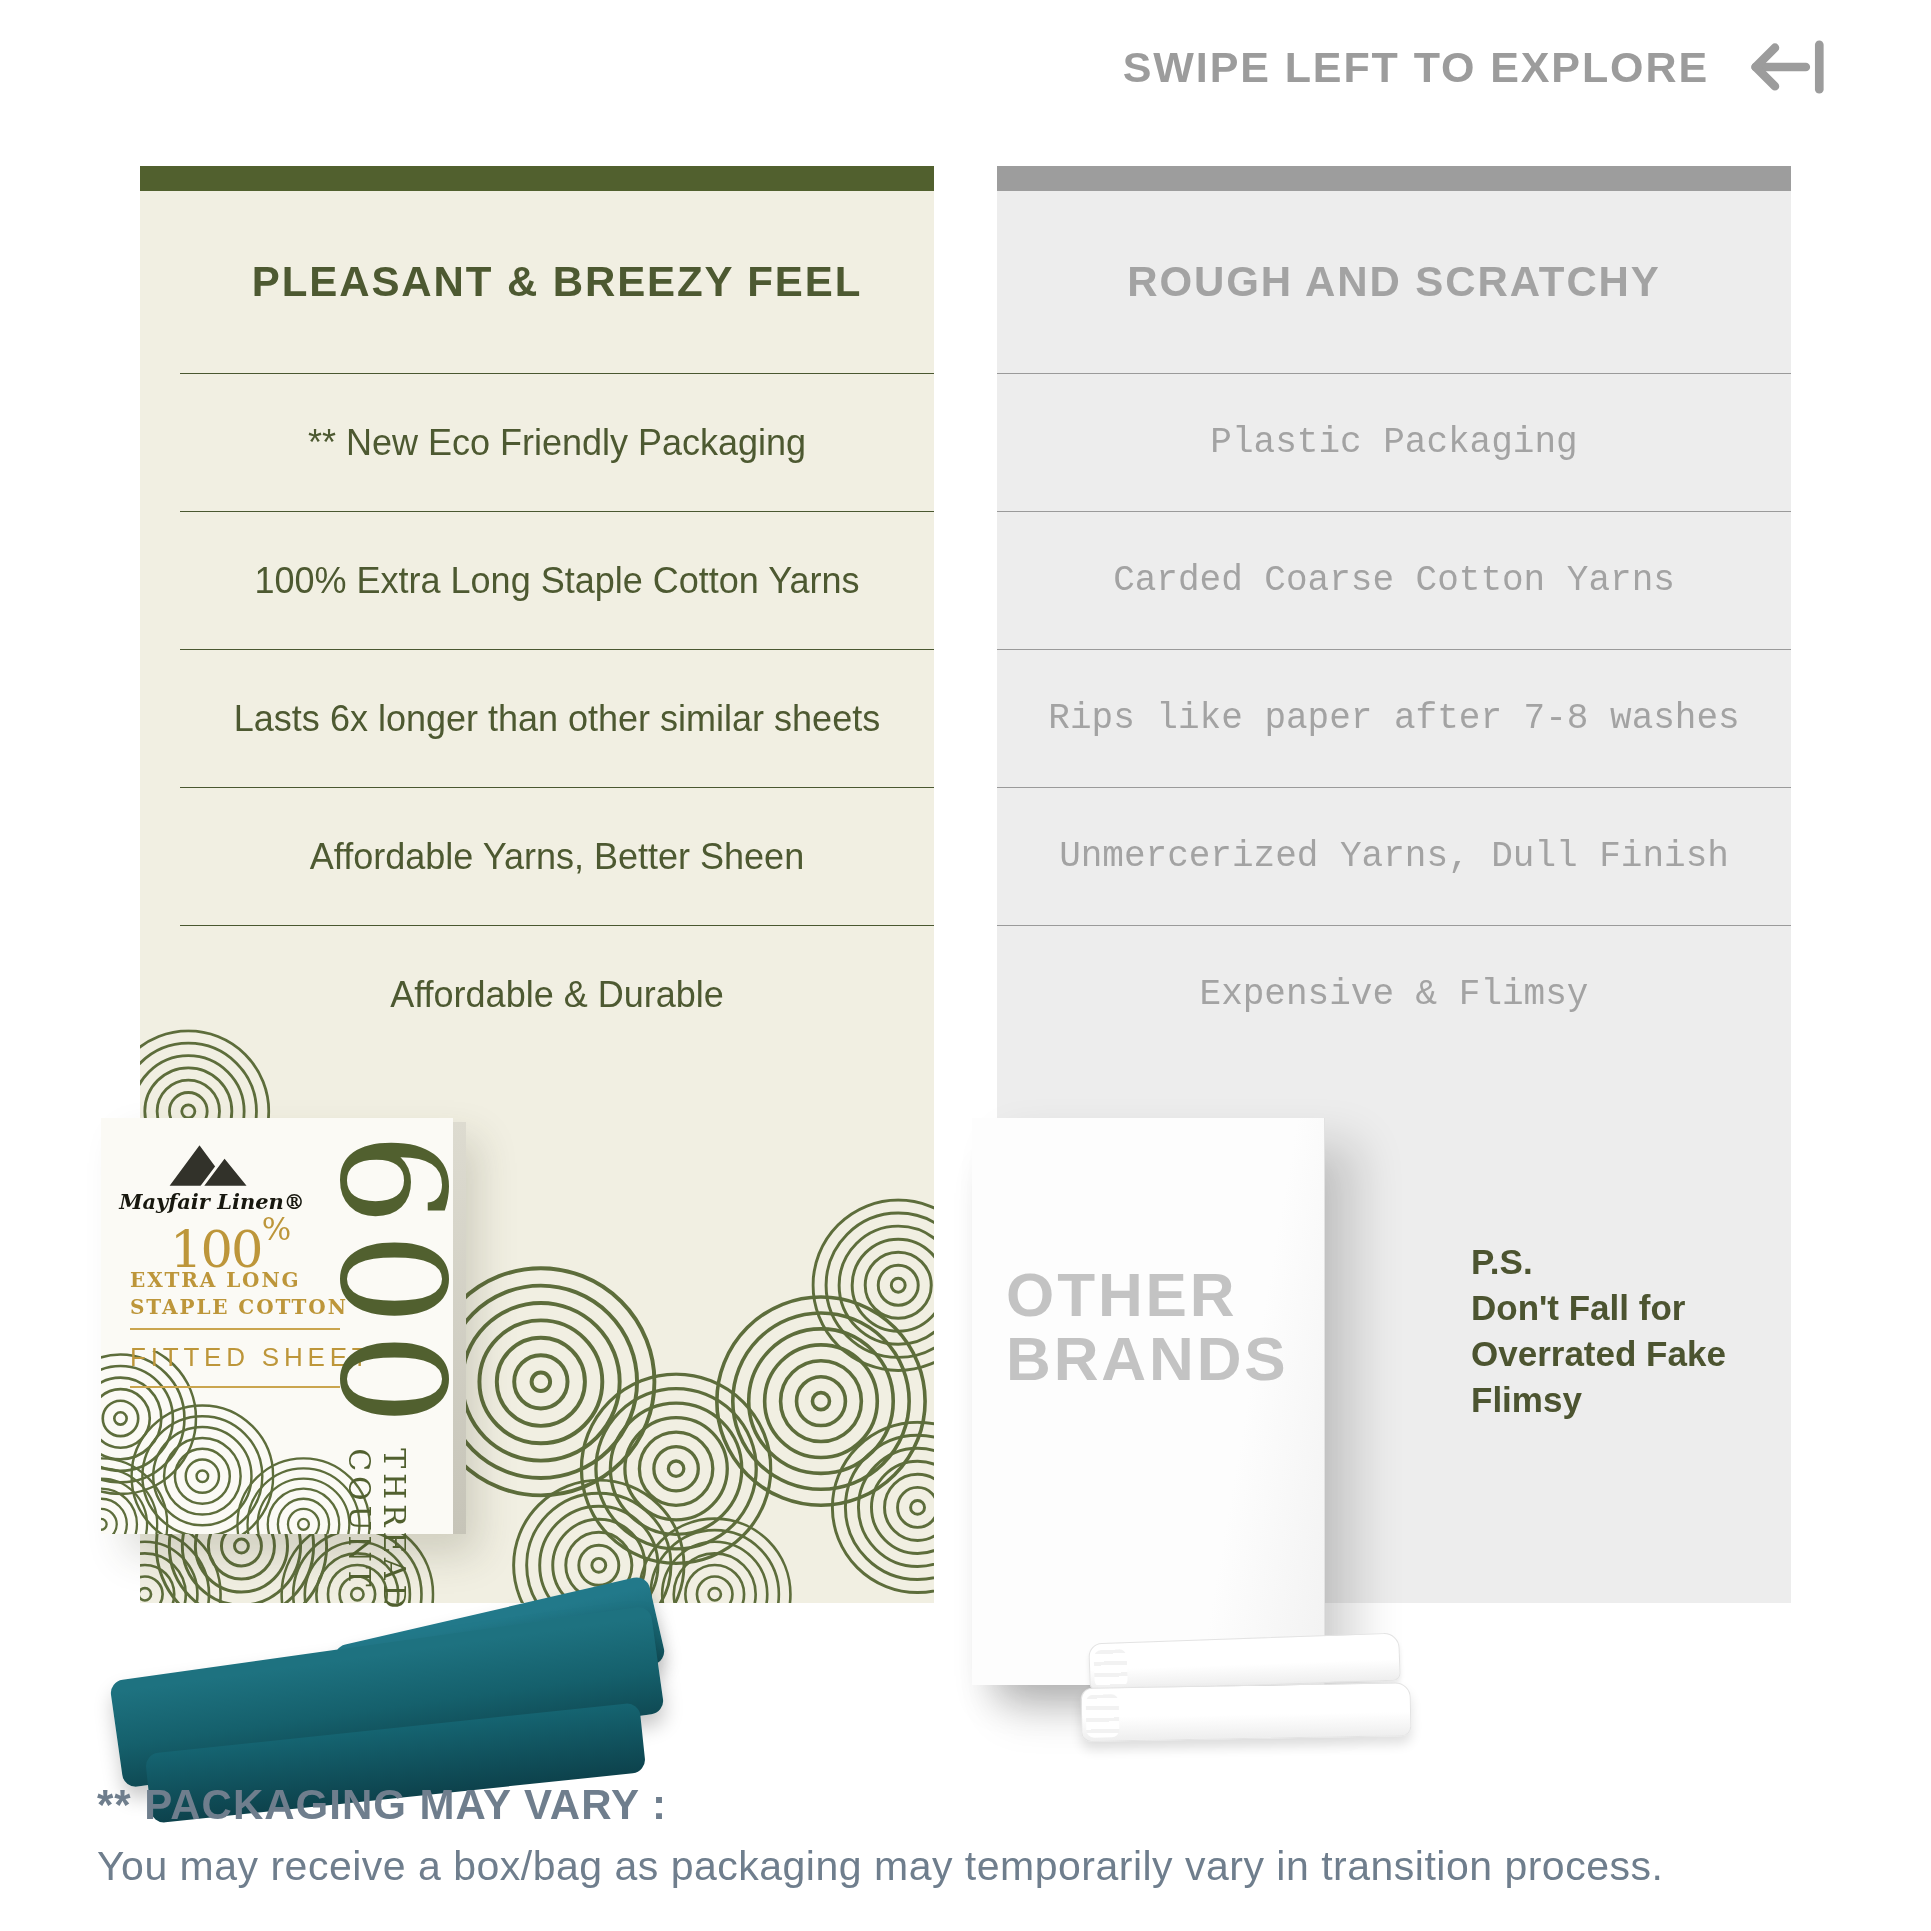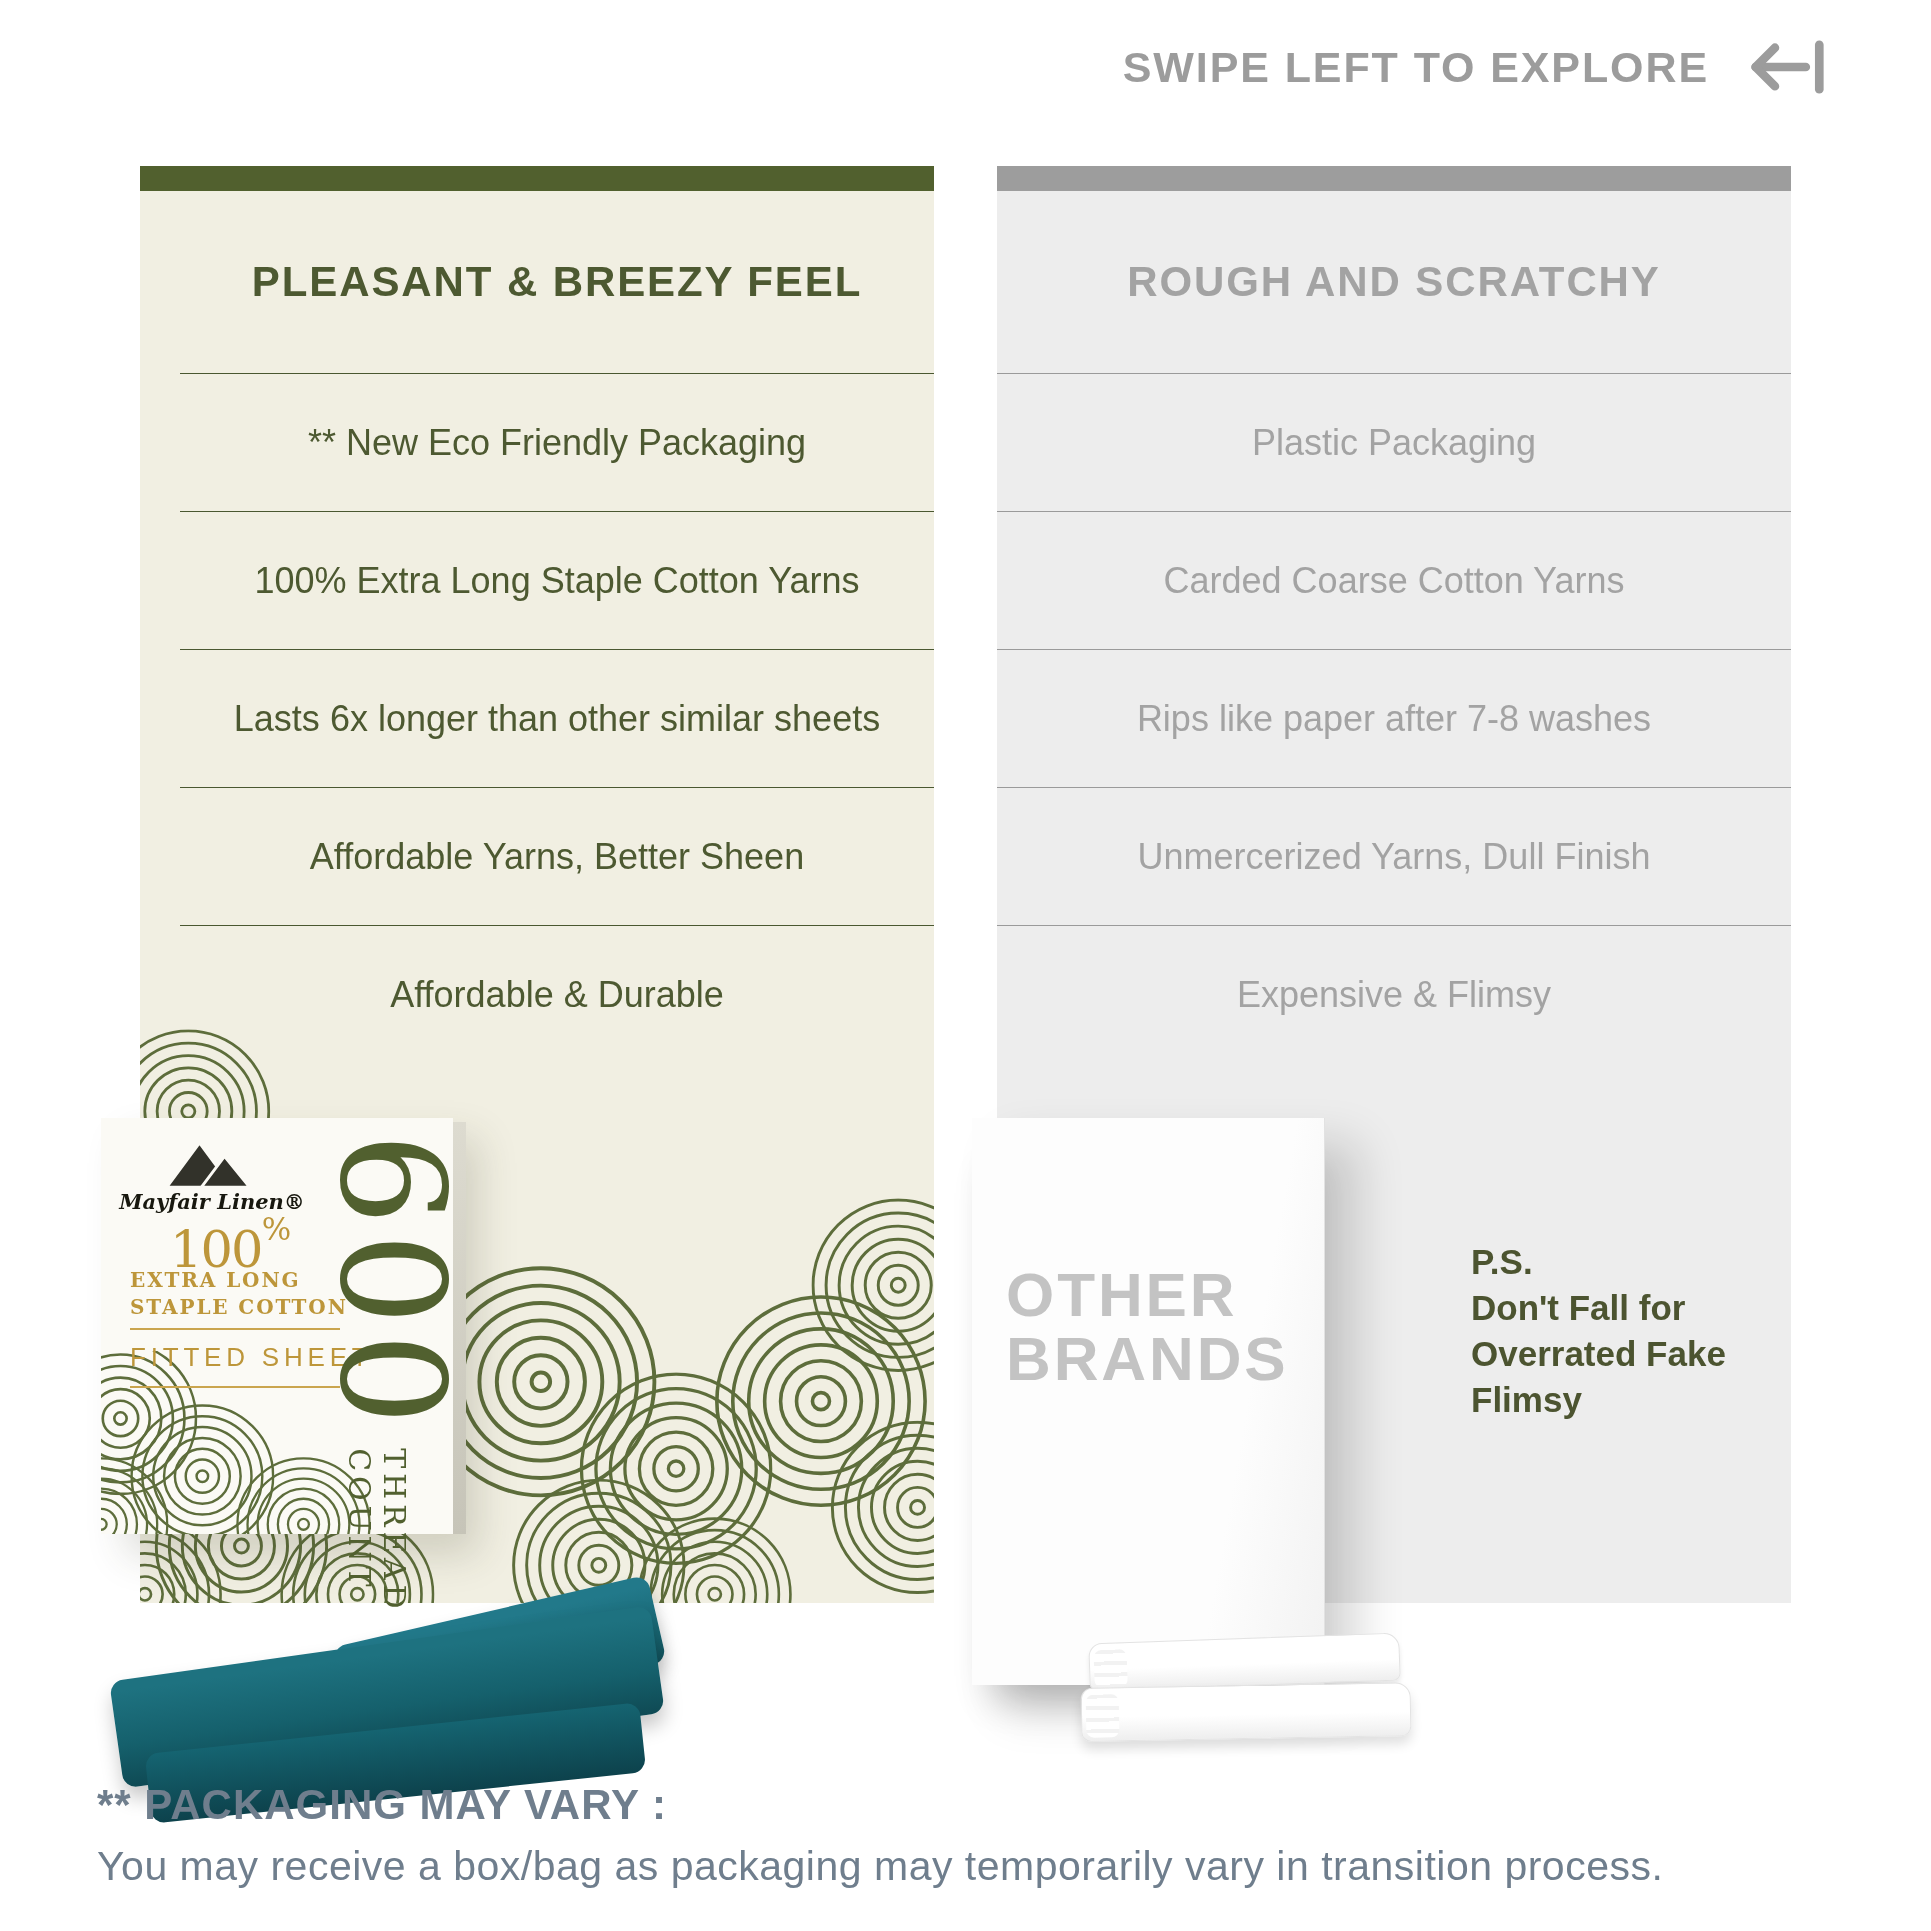--- a/index.html
+++ b/index.html
@@ -21,21 +21,21 @@
   .right-bar{background:#9d9d9d;}
   .col-panel{position:relative;height:1412px;}
   .left-panel{background:#f1efe2;}
   .right-panel{background:#ededed;}
   .cell{display:flex;align-items:center;justify-content:center;text-align:center;padding:0 21px;}
   .cell.header{height:182px;font-size:42px;font-weight:bold;letter-spacing:1.9px;}
   .cell.row{height:138px;font-size:36px;}
   .left-panel .cell{color:#4d5931;margin-left:40px;}
   .left-panel .cell.row{border-top:1.9px solid #4a5830;}
   .right-panel .cell{color:#a3a3a3;}
-  .right-panel .cell.row{border-top:1.9px solid #9a9a9a;}
+  .right-panel .cell.row{border-top:1.9px solid #9a9a9a;font-family:Liberation Mono, monospace;}
 
   
   .wave-layer{position:absolute;left:0;bottom:0;width:794px;height:651px;pointer-events:none;}
 
   
   .product-box{position:absolute;left:101px;top:1118px;width:352px;height:416px;background:#fbfaf5;
     box-shadow:25px 21px 37px rgba(60,60,40,0.18);z-index:4;}
   .product-box .side-face{position:absolute;right:-12.6px;top:3.9px;width:12.6px;height:99%;
     background:linear-gradient(180deg,#dddbd0,#c6c4b8);}
   .brand-logo{position:absolute;left:29px;top:21px;}

